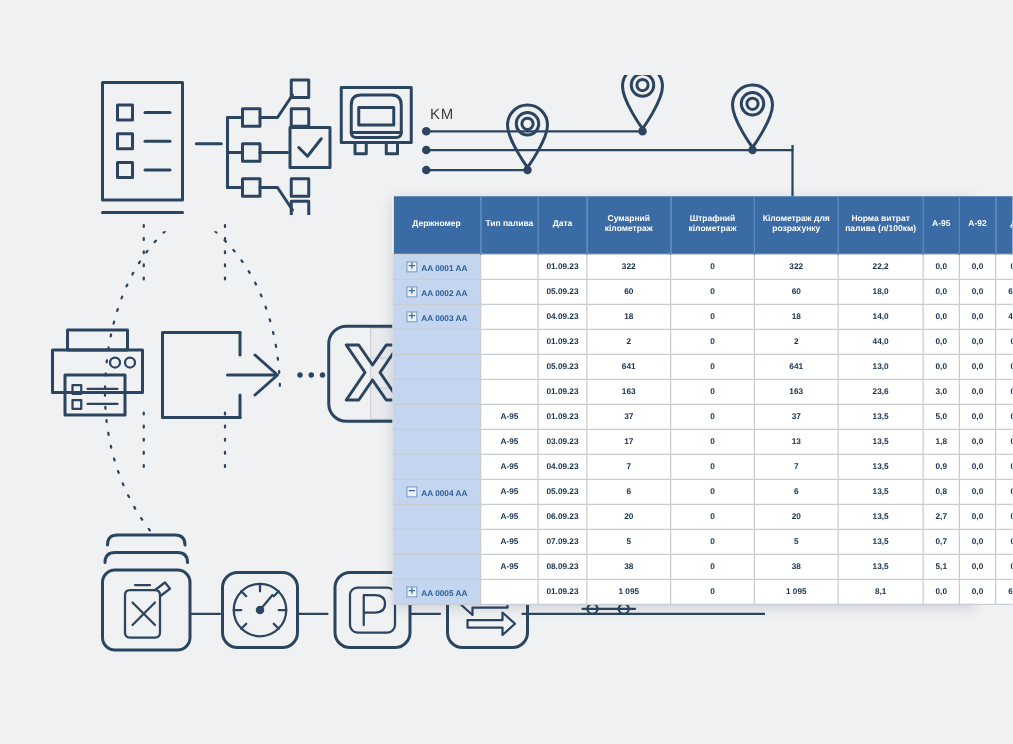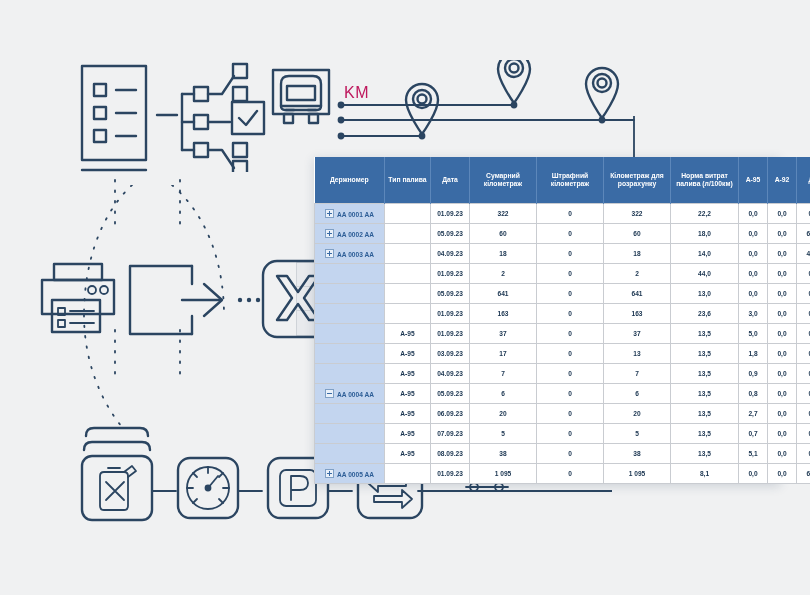--- a/index.html
+++ b/index.html
@@ -16,23 +16,23 @@
   }
   .abs { position: absolute; }
 
   
   .stroke { fill: none; stroke: #2b4561; stroke-width: 2.4; stroke-linecap: round; stroke-linejoin: round; }
   .stroke-thin { fill: none; stroke: #2b4561; stroke-width: 1.8; stroke-linecap: round; stroke-linejoin: round; }
   .dot-fill { fill: #2b4561; }
 
   
   .km-label {
-    font-size: 16px;
+    font-size: 12px;
     font-weight: 400;
-    color: #be185d;
+    color: #404040;
     letter-spacing: .6px;
   }
 
   
   #table-wrap {
     left: 314px; top: 157px;
     width: 466px;
     box-shadow: 0 2px 10px rgba(40,60,90,.18);
     background: #ffffff;
   }

